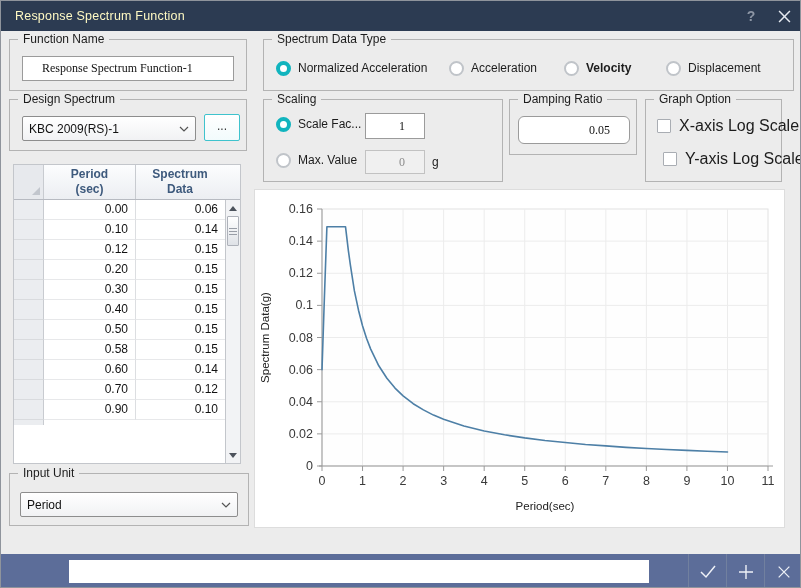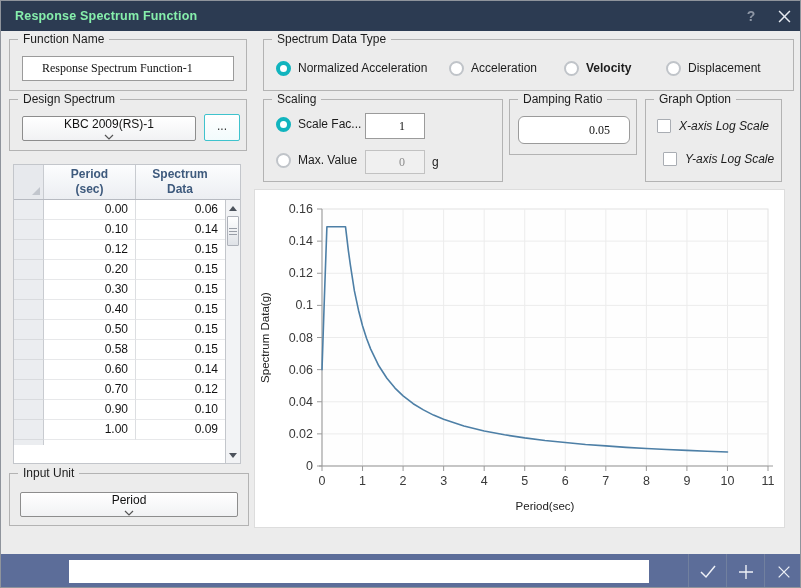--- a/index.html
+++ b/index.html
@@ -2,49 +2,49 @@
 <html><head>
 <meta charset="utf-8">
 <style>
   * { box-sizing: border-box; margin: 0; padding: 0; }
   html,body { background:#d7d7d7; }
   body { font-family:"Liberation Sans", sans-serif; font-size:12px; color:#1c1c1c; }
   .dialog { position:relative; width:801px; height:588px; background:#ececec; border:1px solid #8f949c; overflow:hidden; }
 
   
   .titlebar { position:absolute; left:0; top:0; width:100%; height:30px; background:#2c3b52; display:flex; align-items:center; }
-  .titlebar .title { color:#86efac; font-weight:bold; font-size:12.5px; padding-left:14px; letter-spacing:.2px; }
+  .titlebar .title { color:#fef9c3; font-weight:normal; font-size:12.5px; padding-left:14px; letter-spacing:.2px; }
   .tb-btns { position:absolute; right:6px; top:0; height:30px; display:flex; align-items:center; gap:14px; }
   .tb-help { color:#8d96a5; font-weight:bold; font-size:14px; width:18px; text-align:center; cursor:default; }
   .tb-close { width:20px; height:20px; display:flex; align-items:center; justify-content:center; }
 
   
   .group { position:absolute; border:1px solid #b3b3b3; background:transparent; }
   .group > .glabel { position:absolute; top:-8px; left:8px; background:#ececec; padding:0 5px; font-size:12px; color:#1c1c1c; white-space:nowrap; }
 
   
   .tinput { position:absolute; border:1px solid #9b9b9b; background:#fff; font-family:Liberation Serif, serif; font-size:12px; color:#111; padding:0 19px; outline:none; }
   .tinput.right { text-align:right; }
   .tinput:disabled { background:#f0f0f0; color:#8b8b8b; border-color:#c2c2c2; }
 
   
-  .dropdown { position:absolute; border:1px solid #8d8d8d; border-radius:2px; background:linear-gradient(#ffffff,#f1f2f4); display:flex; align-items:center; padding:0 6px; cursor:default;flex-direction:column; }
+  .dropdown { position:absolute; border:1px solid #8d8d8d; border-radius:2px; background:linear-gradient(#ffffff,#f1f2f4); display:flex; align-items:center; padding:0 6px; cursor:default; }
   .dropdown .dval { flex:1; font-size:12px; color:#111; white-space:nowrap; overflow:hidden; }
   .chev { width:10px; height:6px; flex:0 0 auto; }
 
   
   .radio-item { position:absolute; display:flex; align-items:center; gap:7px; height:16px; cursor:default; }
   .radio { width:15px; height:15px; border-radius:50%; background:#fff; border:2px solid #c0c4c9; flex:0 0 auto; }
   .radio.checked { border:4px solid #11b4be; }
   .radio-item .rlabel { font-size:12px; white-space:nowrap; }
 
   
   .check-item { position:absolute; display:flex; align-items:center; gap:8px; height:16px; cursor:default; }
   .checkbox { width:14px; height:14px; background:#fff; border:1px solid #a9adb3; border-radius:1px; flex:0 0 auto; }
-  .check-item .clabel { font-size:12px; white-space:nowrap;font-style:italic; }
+  .check-item .clabel { font-size:16px; white-space:nowrap; }
 
   
   .browse-btn { position:absolute; border:1px solid #3fc3cd; border-radius:2px; background:linear-gradient(#ffffff,#f2fbfc); color:#333; text-align:center; line-height:22px; font-size:12px; cursor:default; }
 
   
   .grid-table { position:absolute; left:12px; top:163px; width:228px; height:300px; background:#fff; border:1px solid #c3c6cb; display:flex; flex-direction:column; font-size:12px; }
   .ghead { display:flex; height:35px; background:linear-gradient(#fcfdfe,#eceef2); border-bottom:1px solid #b7bac1; flex:0 0 auto; }
   .ghead .hc { border-right:1px solid #c8cbd0; display:flex; align-items:center; justify-content:center; text-align:center; color:#3e5a7d; font-weight:bold; line-height:1.25; position:relative; }
   .hc.corner { width:30px; background:#e7e9ed; }
   .corner-tri { position:absolute; right:3px; bottom:4px; width:0; height:0; border-left:8px solid transparent; border-bottom:8px solid #c2c6cd; }
@@ -225,25 +225,20 @@
           </div>
           <div class="trow">
             <div class="c rh"></div>
             <div class="c v">0.70</div>
             <div class="c v last">0.12</div>
           </div>
           <div class="trow">
             <div class="c rh"></div>
             <div class="c v">0.90</div>
             <div class="c v last">0.10</div>
-          </div>
-          <div class="trow">
-            <div class="c rh"></div>
-            <div class="c v">1.00</div>
-            <div class="c v last">0.09</div>
           </div>
           <div class="partial">
             <div class="rh"></div>
           </div>
         </div>
       <div class="vscroll">
         <div class="sb-btn">
             <span class="tri-up"></span>
           </div>
         <div class="sb-thumb">

